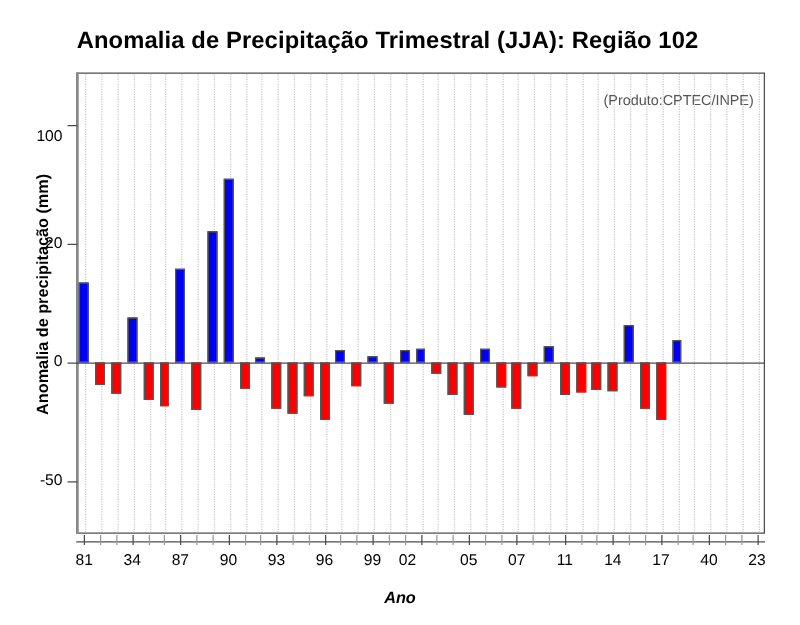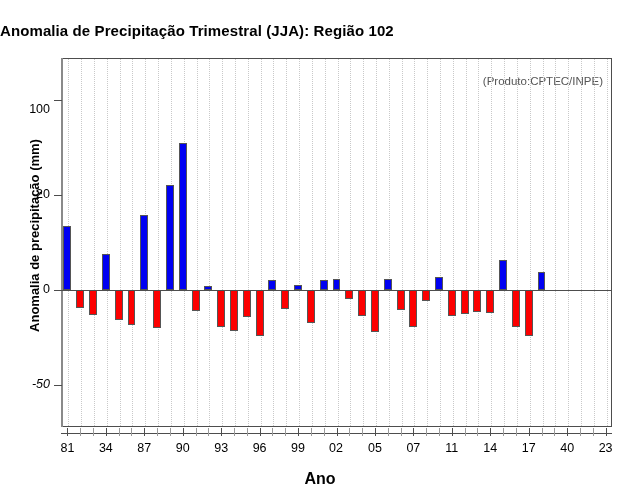--- a/index.html
+++ b/index.html
@@ -8,22 +8,22 @@
     background:#ffffff;
     font-family:"Liberation Sans", sans-serif;
     overflow:hidden;
   }
   #root{position:relative;width:640px;height:500px;}
 
   
   #chart-title{
     position:absolute;
     left:0;top:22px;width:620px;
-    text-align:left;
-    font-size:15px;font-weight:bold;color:#000;
+    text-align:center;
+    font-size:19px;font-weight:bold;color:#000;
     letter-spacing:0.1px;
   }
 
   
   #plot-frame{
     position:absolute;
     left:61px;top:58px;
     width:551px;height:369px;
     border:1px solid #4d4d4d;
     box-sizing:border-box;
@@ -92,21 +92,21 @@
     text-align:center;
     font-size:13px;font-weight:bold;color:#000;
     transform:rotate(-90deg);
     transform-origin:center center;
     white-space:nowrap;
   }
   #xlab-title{
     position:absolute;
     left:0;top:470px;width:640px;
     text-align:center;
-    font-size:16px;font-weight:bold;color:#000;
+    font-size:13px;font-weight:bold;color:#000;font-style:italic;
   }
 </style>
 </head>
 <body>
 
 <div id="root">
 
   <div id="chart-title">Anomalia de Precipitação Trimestral (JJA): Região 102</div>
 
   <div id="plot-frame">
@@ -195,21 +195,21 @@
     <div class="bar neg" title="2011: -13.5 mm" style="left: 447.853px; top: 290.052px; width: 7.94465px; height: 25.6778px;"></div>
     <div class="bar neg" title="2012: -12.5 mm" style="left: 460.667px; top: 290.052px; width: 7.94465px; height: 23.7758px;"></div>
     <div class="bar neg" title="2013: -11.5 mm" style="left: 473.481px; top: 290.052px; width: 7.94465px; height: 21.8737px;"></div>
     <div class="bar neg" title="2014: -12 mm" style="left: 486.295px; top: 290.052px; width: 7.94465px; height: 22.8247px;"></div>
     <div class="bar pos" title="2015: 16 mm" style="left: 499.109px; top: 259.619px; width: 7.94465px; height: 30.433px;"></div>
     <div class="bar neg" title="2016: -19.5 mm" style="left: 511.923px; top: 290.052px; width: 7.94465px; height: 37.0902px;"></div>
     <div class="bar neg" title="2017: -24 mm" style="left: 524.737px; top: 290.052px; width: 7.94465px; height: 45.6495px;"></div>
     <div class="bar pos" title="2018: 9.5 mm" style="left: 537.551px; top: 271.982px; width: 7.94465px; height: 18.0696px;"></div>
     <div style="position: absolute; left: 61px; top: 290.052px; width: 551px; height: 0px; border-top: 1px solid rgb(77, 77, 77);"></div>
     <div class="ytick" style="top: 385.155px;"></div>
-    <div class="ylabel-wrap" style="top: 377.155px; font-style: italic;">-50</div>
+    <div class="ylabel-wrap" style="top: 377.155px;">-50</div>
     <div class="ytick" style="top: 290.052px;"></div>
     <div class="ylabel-wrap" style="top: 282.052px;">0</div>
     <div class="ytick" style="top: 194.948px;"></div>
     <div class="ylabel-wrap" style="top: 186.948px;">20</div>
     <div class="ytick" style="top: 99.8454px;"></div>
     <div class="ylabel-wrap" style="top: 91.8454px; margin-top: 10px;">100</div>
     <div class="xtick major" style="left: 67.407px;"></div>
     <div class="xlabel" style="left: 67.407px;">81</div>
     <div class="xtick minor" style="left: 80.2209px;"></div>
     <div class="xtick minor" style="left: 93.0349px;"></div>
@@ -231,21 +231,21 @@
     <div class="xtick minor" style="left: 246.802px;"></div>
     <div class="xtick major" style="left: 259.616px;"></div>
     <div class="xlabel" style="left: 259.616px;">96</div>
     <div class="xtick minor" style="left: 272.43px;"></div>
     <div class="xtick minor" style="left: 285.244px;"></div>
     <div class="xtick major" style="left: 298.058px;"></div>
     <div class="xlabel" style="left: 298.058px;">99</div>
     <div class="xtick minor" style="left: 310.872px;"></div>
     <div class="xtick minor" style="left: 323.686px;"></div>
     <div class="xtick major" style="left: 336.5px;"></div>
-    <div class="xlabel" style="left: 336px;">02</div>
+    <div class="xlabel" style="left: 326px;">02</div>
     <div class="xtick minor" style="left: 349.314px;"></div>
     <div class="xtick minor" style="left: 362.128px;"></div>
     <div class="xtick major" style="left: 374.942px;"></div>
     <div class="xlabel" style="left: 374.942px;">05</div>
     <div class="xtick minor" style="left: 387.756px;"></div>
     <div class="xtick minor" style="left: 400.57px;"></div>
     <div class="xtick major" style="left: 413.384px;"></div>
     <div class="xlabel" style="left: 413.384px;">07</div>
     <div class="xtick minor" style="left: 426.198px;"></div>
     <div class="xtick minor" style="left: 439.012px;"></div>

